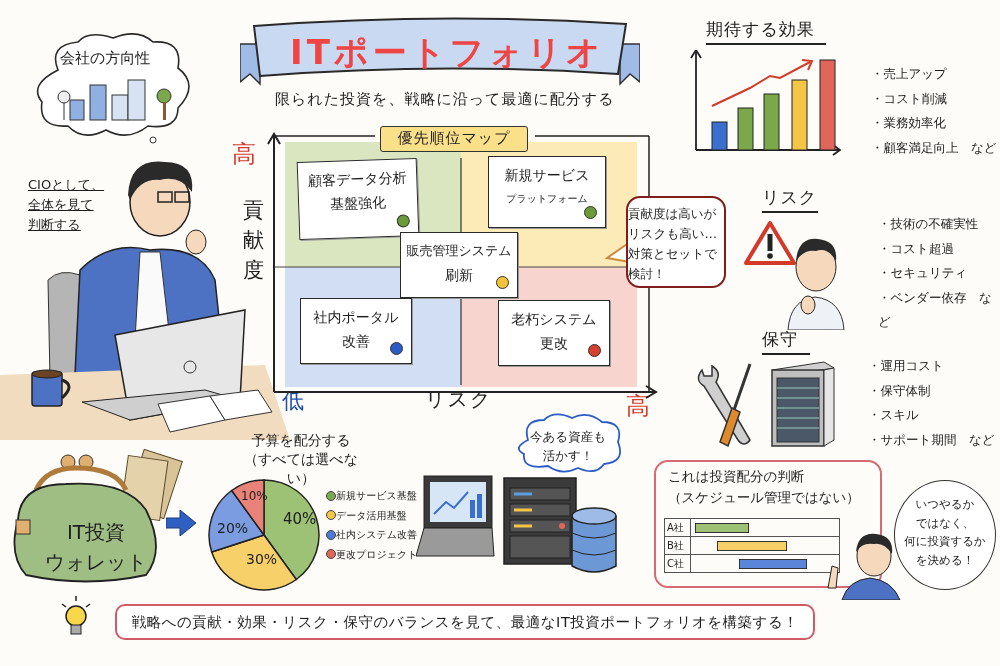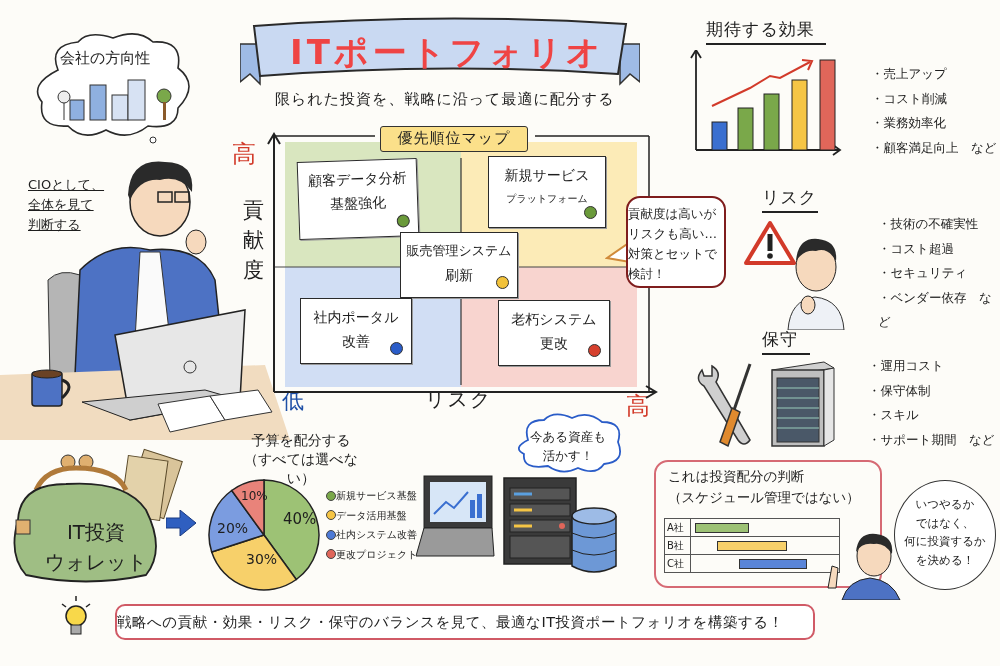--- a/index.html
+++ b/index.html
@@ -43,21 +43,21 @@
 
   .wallet-text { left: 36px; top: 503px; font-size: 20px; line-height: 30px; width: 120px; text-align: center; margin-top: 14px; }
 
   .gantt-box { left: 654px; top: 460px; width: 228px; height: 128px; border: 2px solid #d66a74; border-radius: 14px; }
   .gantt-title { left: 668px; top: 466px; font-size: 13.5px; line-height: 21px; }
   .gantt-table { left: 664px; top: 518px; width: 176px; border-collapse: collapse; }
   .gantt-table td { border: 1px solid #555; height: 18px; font-size: 10px; padding: 0 2px; }
 
   .talk-bubble { left: 894px; top: 480px; width: 102px; height: 110px; border: 1.5px solid #333; border-radius: 50%; font-size: 11.5px; line-height: 18.5px; text-align: center; padding-top: 14px; background: #fff; }
 
-  .bottom-banner { left: 115px; top: 604px; width: 700px; height: 36px; border: 2px solid #d05a66; border-radius: 10px; font-size: 14.5px; line-height: 32px; letter-spacing: 0.5px; background: #fff; }
+  .bottom-banner { left: 115px; top: 604px; width: 700px; height: 36px; border: 2px solid #d05a66; border-radius: 10px; font-size: 14.5px; line-height: 32px; text-align: center; letter-spacing: 0.5px; background: #fff; }
 </style>
 </head>
 <body>
 
 <svg class="abs" style="left:240px;top:14px;" width="400" height="80">
   <polygon points="0,30 20,30 20,70 10,60 0,68" fill="#9fbbe6" stroke="#333" stroke-width="1.5"></polygon>
   <polygon points="400,30 380,30 380,70 390,60 400,68" fill="#9fbbe6" stroke="#333" stroke-width="1.5"></polygon>
   <path d="M14,12 Q200,-2 386,10 L378,60 Q200,48 20,62 Z" fill="#c9d9f2" stroke="#2a2a2a" stroke-width="2"></path>
 </svg>
 <div class="abs banner-text hand">ITポートフォリオ</div>

